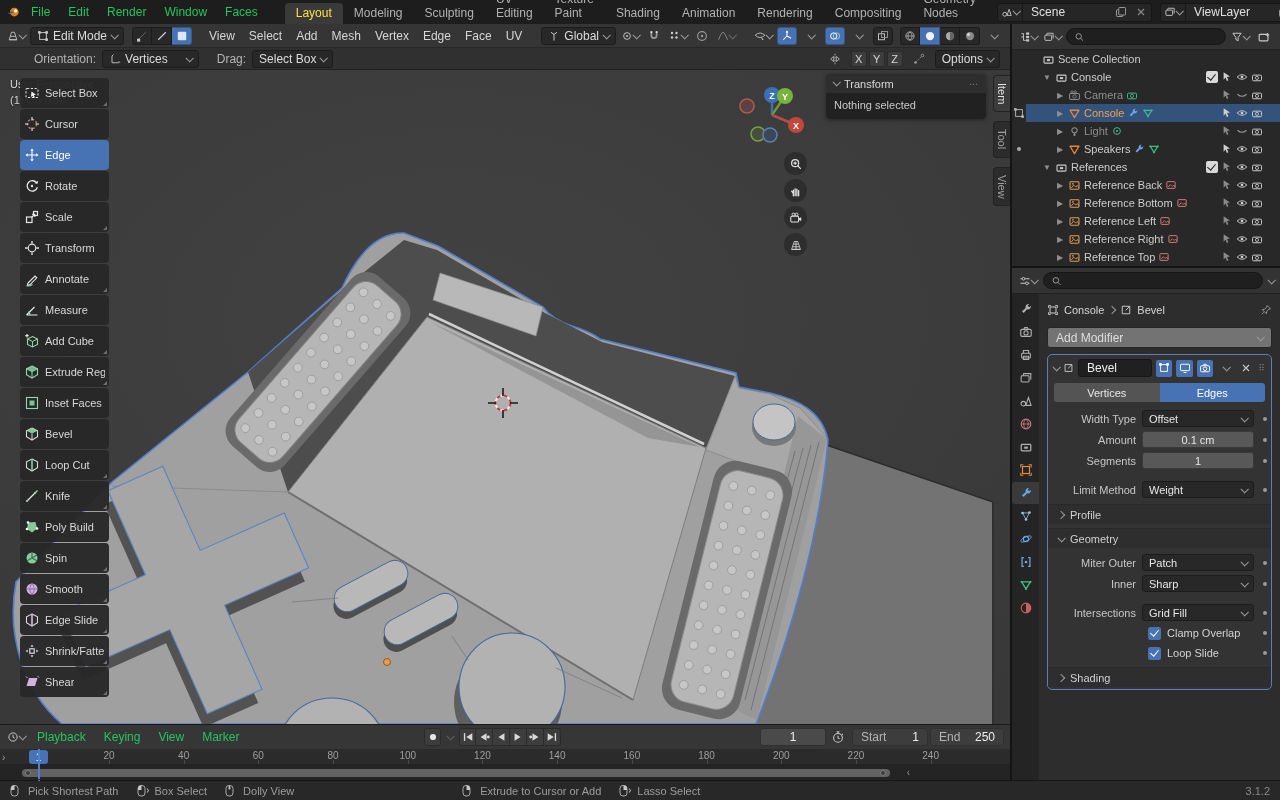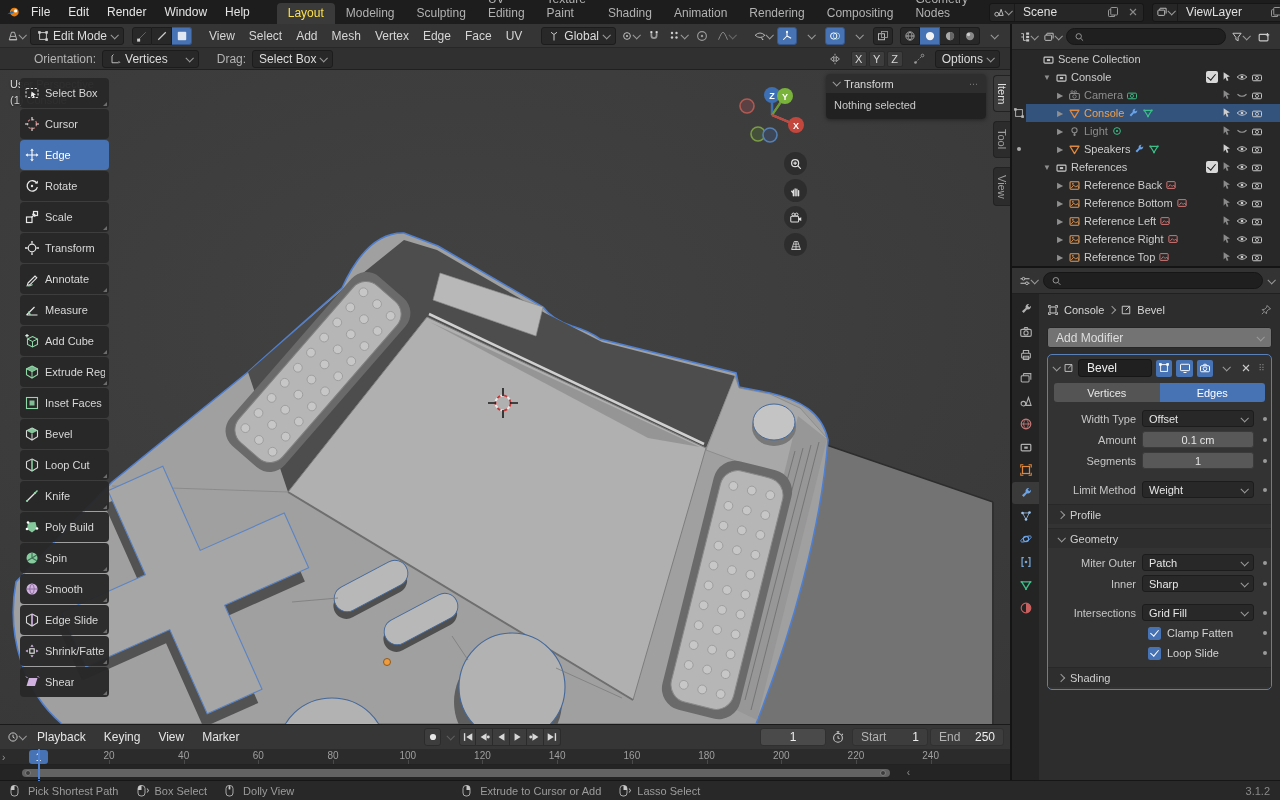--- a/index.html
+++ b/index.html
@@ -4,21 +4,21 @@
 <style>
   * { margin:0; padding:0; box-sizing:border-box; }
   html,body { width:1280px; height:800px; overflow:hidden; background:#111;
     font-family:"Liberation Sans","DejaVu Sans",sans-serif; font-size:12px; color:#d4d4d4;
     -webkit-font-smoothing:antialiased; }
   .app { width:1280px; height:800px; display:flex; flex-direction:column; }
 
   
   .topbar { height:24px; background:#1d1d1d; display:flex; align-items:center; padding:0 6px; gap:2px; flex:0 0 auto; }
   .logo { width:22px; height:16px; display:flex; align-items:center; justify-content:center; }
-  .menu-item { padding:2px 9px; border-radius:3px; color:#e5e5e5; cursor:default; }
+  .menu-item { padding:2px 9px; border-radius:3px; color:#22c55e; cursor:default; }
   .ws-tabs { display:flex; margin-left:16px; height:24px; align-items:flex-end; }
   .ws-tab { padding:3px 11px 4px; color:#b2b2b2; border-radius:4px 4px 0 0; }
   .ws-tab.active { background:#3a3a3a; color:#fde047; }
   .id-widget { display:flex; align-items:center; background:#262626; border:1px solid #161616; border-radius:3px; height:19px; margin-left:6px; }
   .id-widget .iw-icon { display:flex; align-items:center; padding:0 3px; border-right:1px solid #1a1a1a; height:100%; }
   .id-widget .iw-name { padding:0 8px; min-width:88px; color:#e0e0e0; }
   .id-widget .iw-btn { padding:0 4px; color:#9a9a9a; display:flex; align-items:center; height:100%; }
   .spacer { flex:1; }
 
   
@@ -163,21 +163,21 @@
           <circle cx="9.5" cy="8" r="5" fill="#e87d0d"></circle>
           <circle cx="11" cy="6.8" r="1.9" fill="#fff"></circle>
           <path d="M1.5 10.5 7 6.5l2 2.5z" fill="#2a6ca8"></path>
         </svg>
     </div>
     <nav id="top-menus" style="display:flex">
         <span class="menu-item">File</span>
         <span class="menu-item">Edit</span>
         <span class="menu-item">Render</span>
         <span class="menu-item">Window</span>
-        <span class="menu-item">Help</span>
+        <span class="menu-item">Faces</span>
       </nav>
     <div class="ws-tabs" id="ws-tabs">
         <span class="ws-tab active">Layout</span>
         <span class="ws-tab">Modeling</span>
         <span class="ws-tab">Sculpting</span>
         <span class="ws-tab">UV Editing</span>
         <span class="ws-tab">Texture Paint</span>
         <span class="ws-tab">Shading</span>
         <span class="ws-tab">Animation</span>
         <span class="ws-tab">Rendering</span>
@@ -1563,21 +1563,21 @@
               <div class="prow" style="margin-top:8px">
                 <span class="plabel">Intersections</span>
                 <span class="pctrl dropdown">
                     <span>Grid Fill</span>
                     <span class="chev"></span>
                   </span>
                 <span class="dot"></span>
               </div>
               <div class="cbrow">
                 <span class="cb"></span>
-                <span class="clabel">Clamp Fatten</span>
+                <span class="clabel">Clamp Overlap</span>
                 <span class="dot"></span>
               </div>
               <div class="cbrow">
                 <span class="cb"></span>
                 <span class="clabel">Loop Slide</span>
                 <span class="dot"></span>
               </div>
               <div class="subhead">
                 <span class="chev r"></span>
                   <span>Shading</span>

